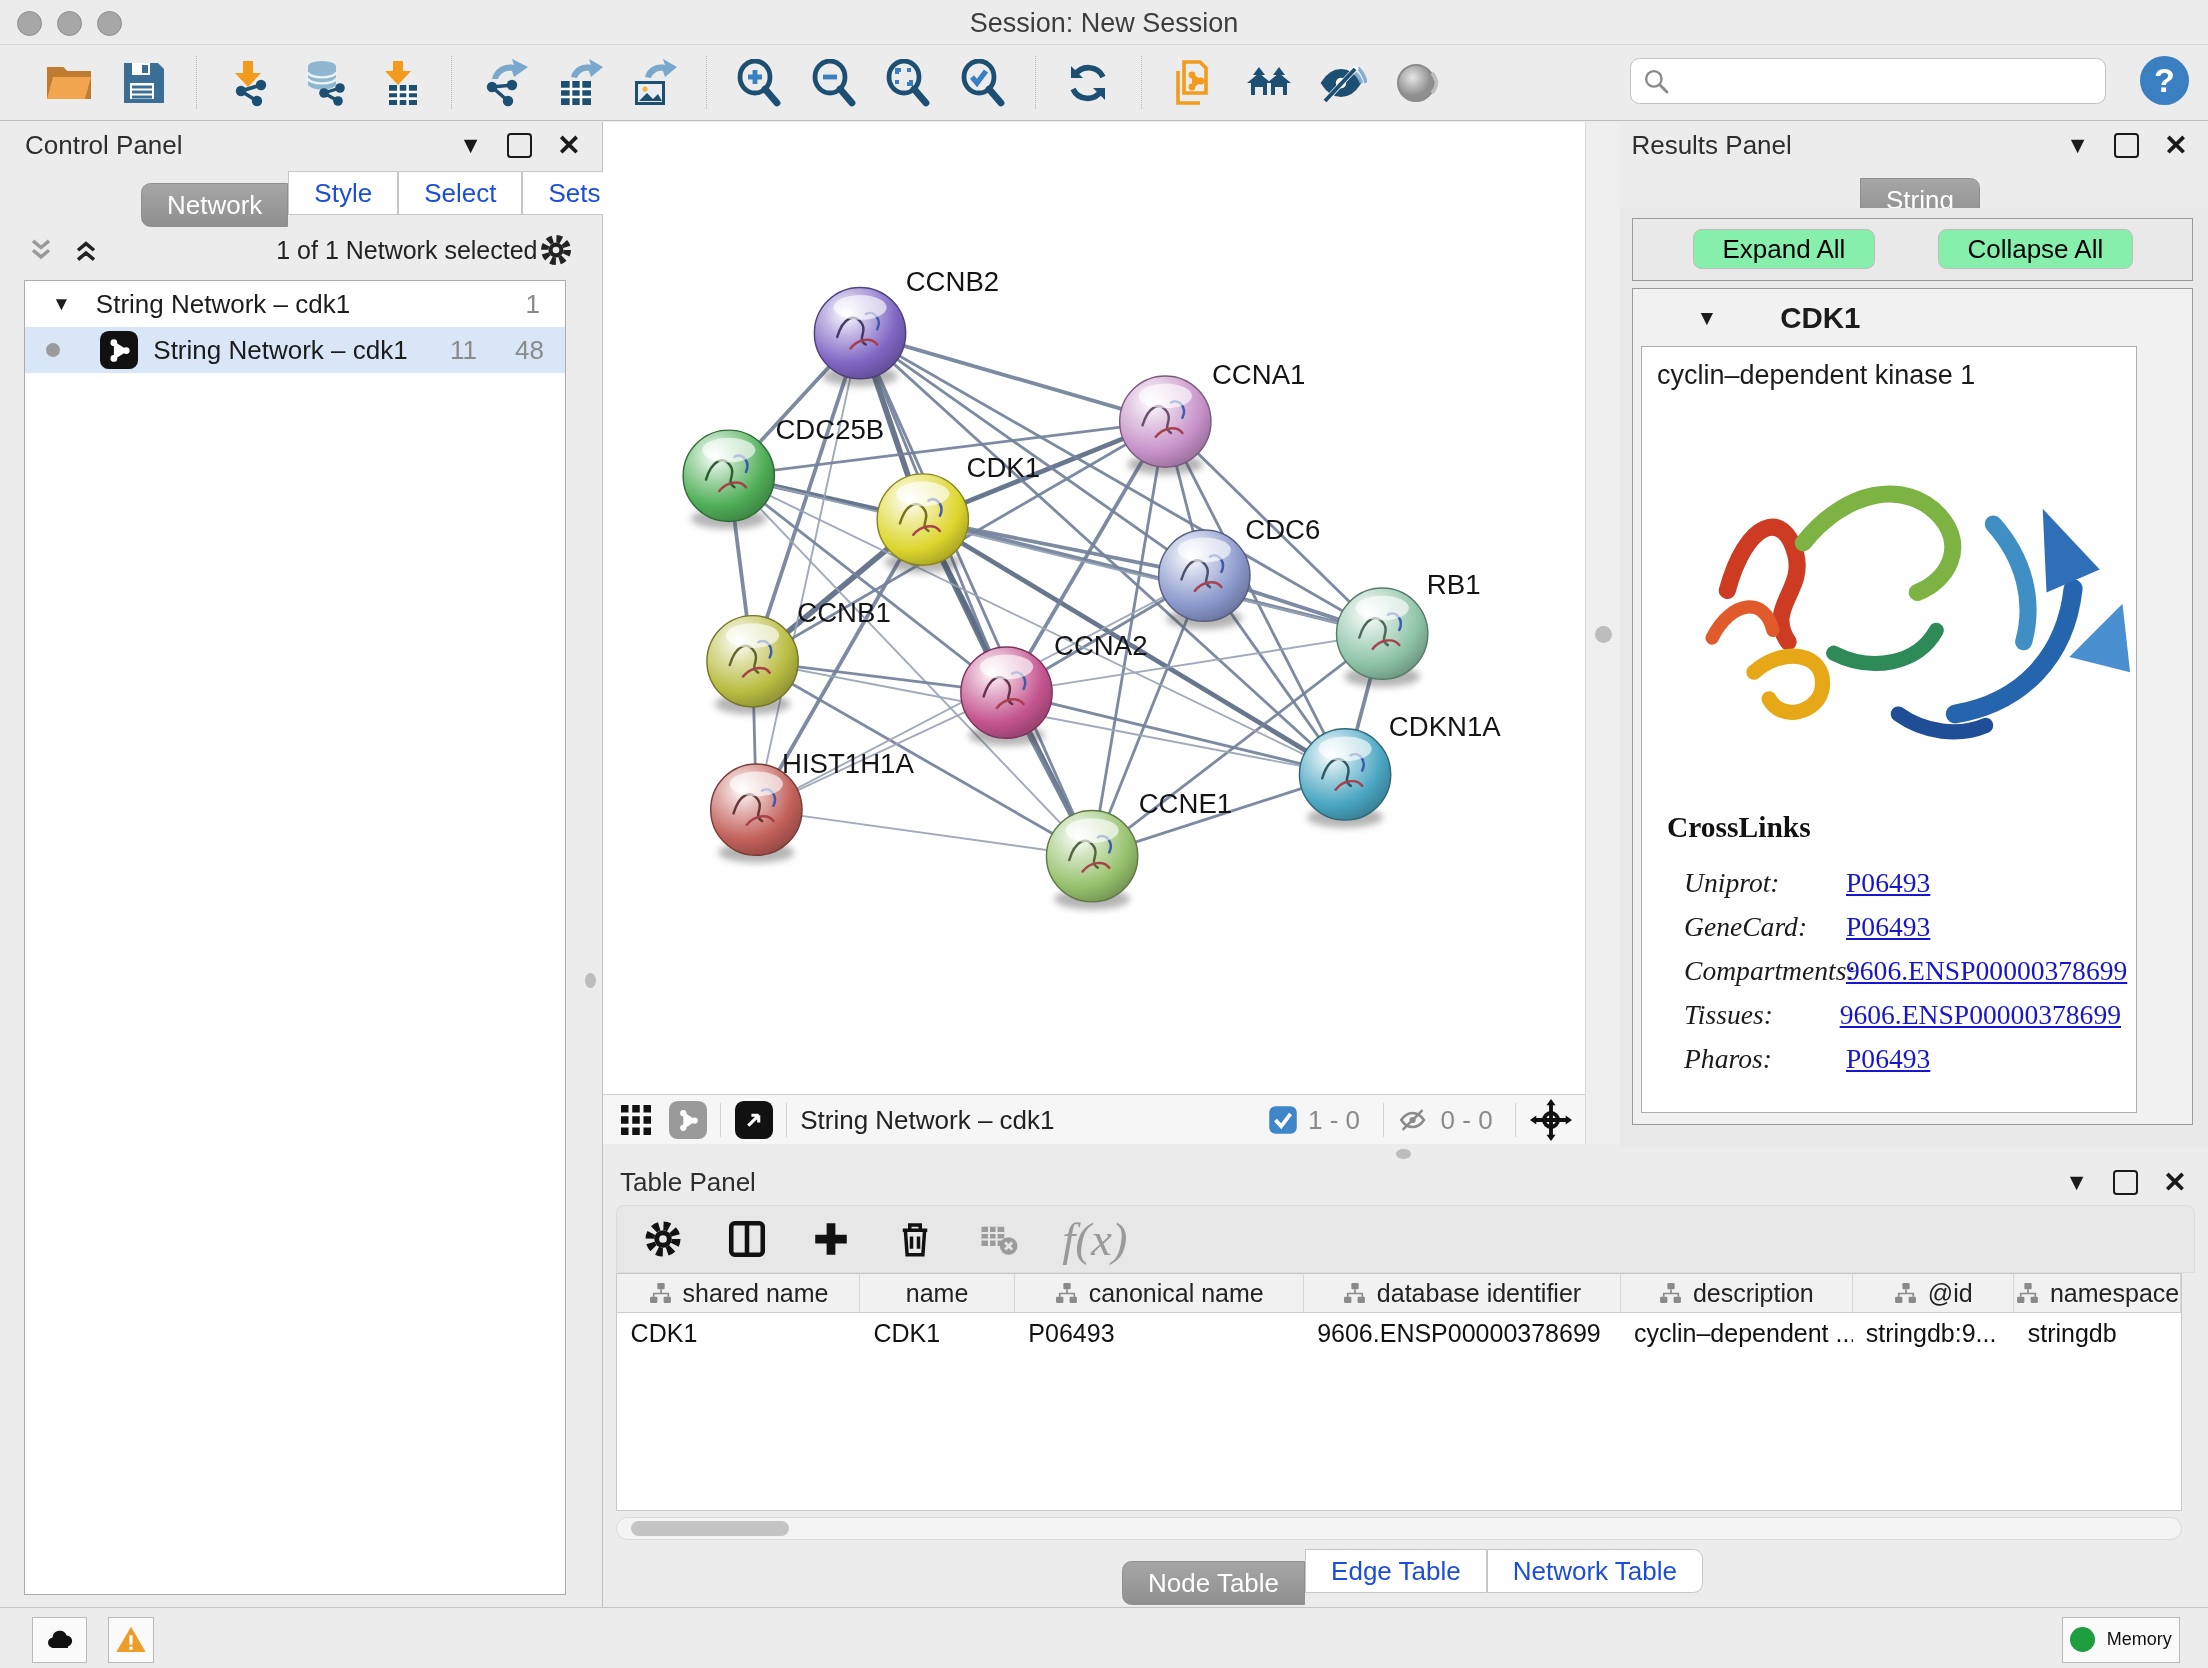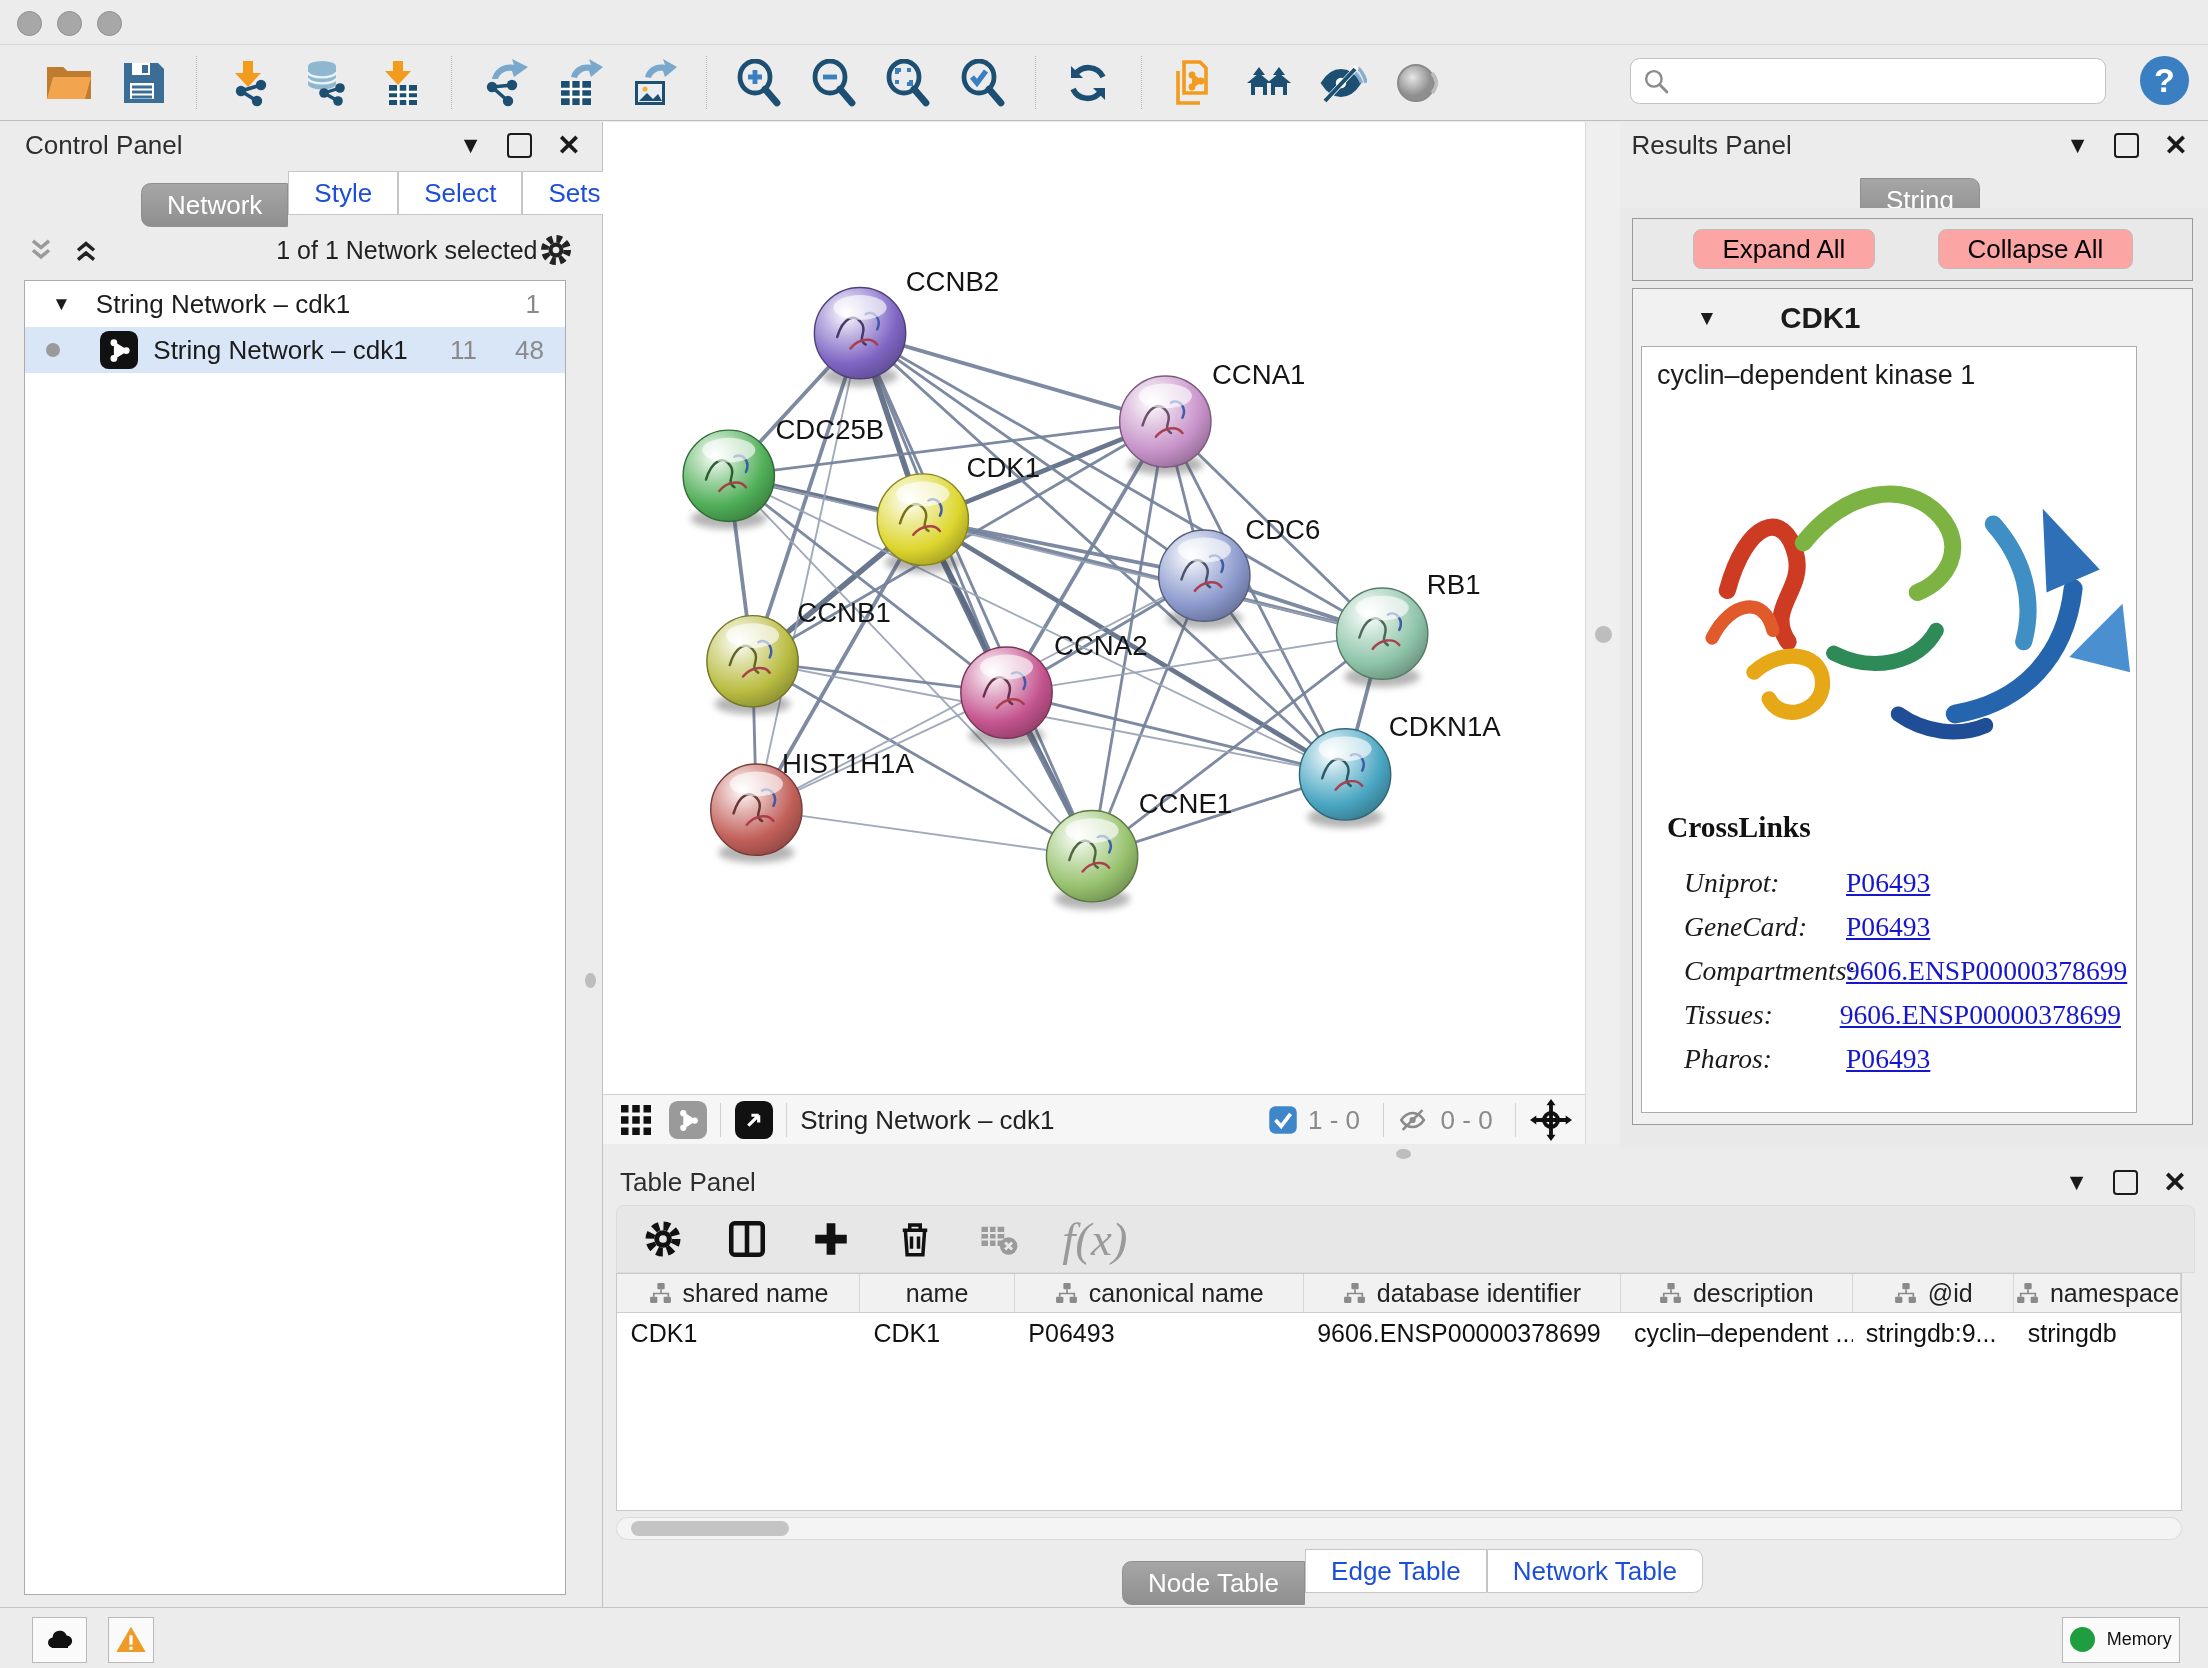--- a/index.html
+++ b/index.html
@@ -60,21 +60,21 @@
   .hsplit{position:absolute;left:603px;top:1144px;width:1605px;height:19px;background:#ececec;}
   .hsplit .dot{position:absolute;left:793px;top:4.8px;width:15px;height:10.5px;border-radius:50%;background:#bdbdbd;cursor:row-resize;}
   .cp-dot{position:absolute;left:585px;top:851px;width:10.5px;height:15px;border-radius:50%;background:#bdbdbd;cursor:col-resize;}
   
   .rpanel{position:absolute;left:1620px;top:122px;width:589px;height:1025px;background:#ececec;}
   .rp-header{position:absolute;left:11.4px;right:21px;top:7.6px;display:flex;justify-content:space-between;align-items:center;}
   .rp-tab{position:absolute;left:240px;top:44px;}
   .rp-body{position:absolute;left:0;top:86px;width:589px;height:940px;background:#e9e9e9;}
   .rp-btnbox{position:absolute;left:12.4px;top:9.5px;width:561px;height:63px;border:1px solid #9a9a9a;background:#e9e9e9;
              display:flex;align-items:center;justify-content:center;gap:63px;box-sizing:border-box;}
-  .rp-btn{height:40px;border:1px solid #bdbdbd;border-radius:8.6px;background:#fca5a5;font-size:26px;padding:0 28.5px;cursor:pointer;
+  .rp-btn{height:40px;border:1px solid #bdbdbd;border-radius:8.6px;background:#86efac;font-size:26px;padding:0 28.5px;cursor:pointer;
           font-family:"Liberation Sans",sans-serif;text-align:right;}
   .rp-section{position:absolute;left:12.4px;top:80px;width:561px;height:837px;border:1px solid #9a9a9a;background:#f1f1f1;box-sizing:border-box;}
   .rp-sechead{height:57px;display:flex;align-items:center;}
   .rp-sechead .tri{margin-left:63px;font-size:21px;cursor:pointer;}
   .rp-sechead .nm{margin-left:63px;font-size:29.5px;font-weight:bold;}
   .rp-card{position:absolute;left:7.6px;top:57px;width:496px;height:767px;background:#fff;border:1px solid #adadad;box-sizing:border-box;}
   .rp-desc{font-size:27px;color:#1b1b1b;margin:13.3px 0 0 15px;}
   .protein{position:absolute;left:28.5px;top:63px;}
   .xl-title{position:absolute;left:25px;top:464px;font-family:"Liberation Serif",serif;font-weight:bold;font-size:29.5px;color:#111;}
   .xl-rows{position:absolute;left:42px;top:514px;right:15px;}
@@ -108,20 +108,21 @@
 <body>
 
 <div id="root">
 
   <div class="titlebar">
     <div class="lights">
       <span class="light"></span>
       <span class="light"></span>
       <span class="light"></span>
     </div>
+    <div class="wtitle">Session: New Session</div>
   </div>
 
   <div class="toolbar">
     <button class="tbi">
         <svg viewBox="0 0 24 24">
           <path fill="#b5722a" d="M1 4h8l2 2h12v3H1z"></path>
           <path fill="#1c4f72" d="M1 4h8l2 2h12v15H1z" opacity="0"></path>
           <path fill="#c07c2e" d="M1 4h8l2 2h12v14H1z"></path>
           <path fill="#f2a54e" d="M4 9h19l-3 11H1z"></path>
         </svg>

